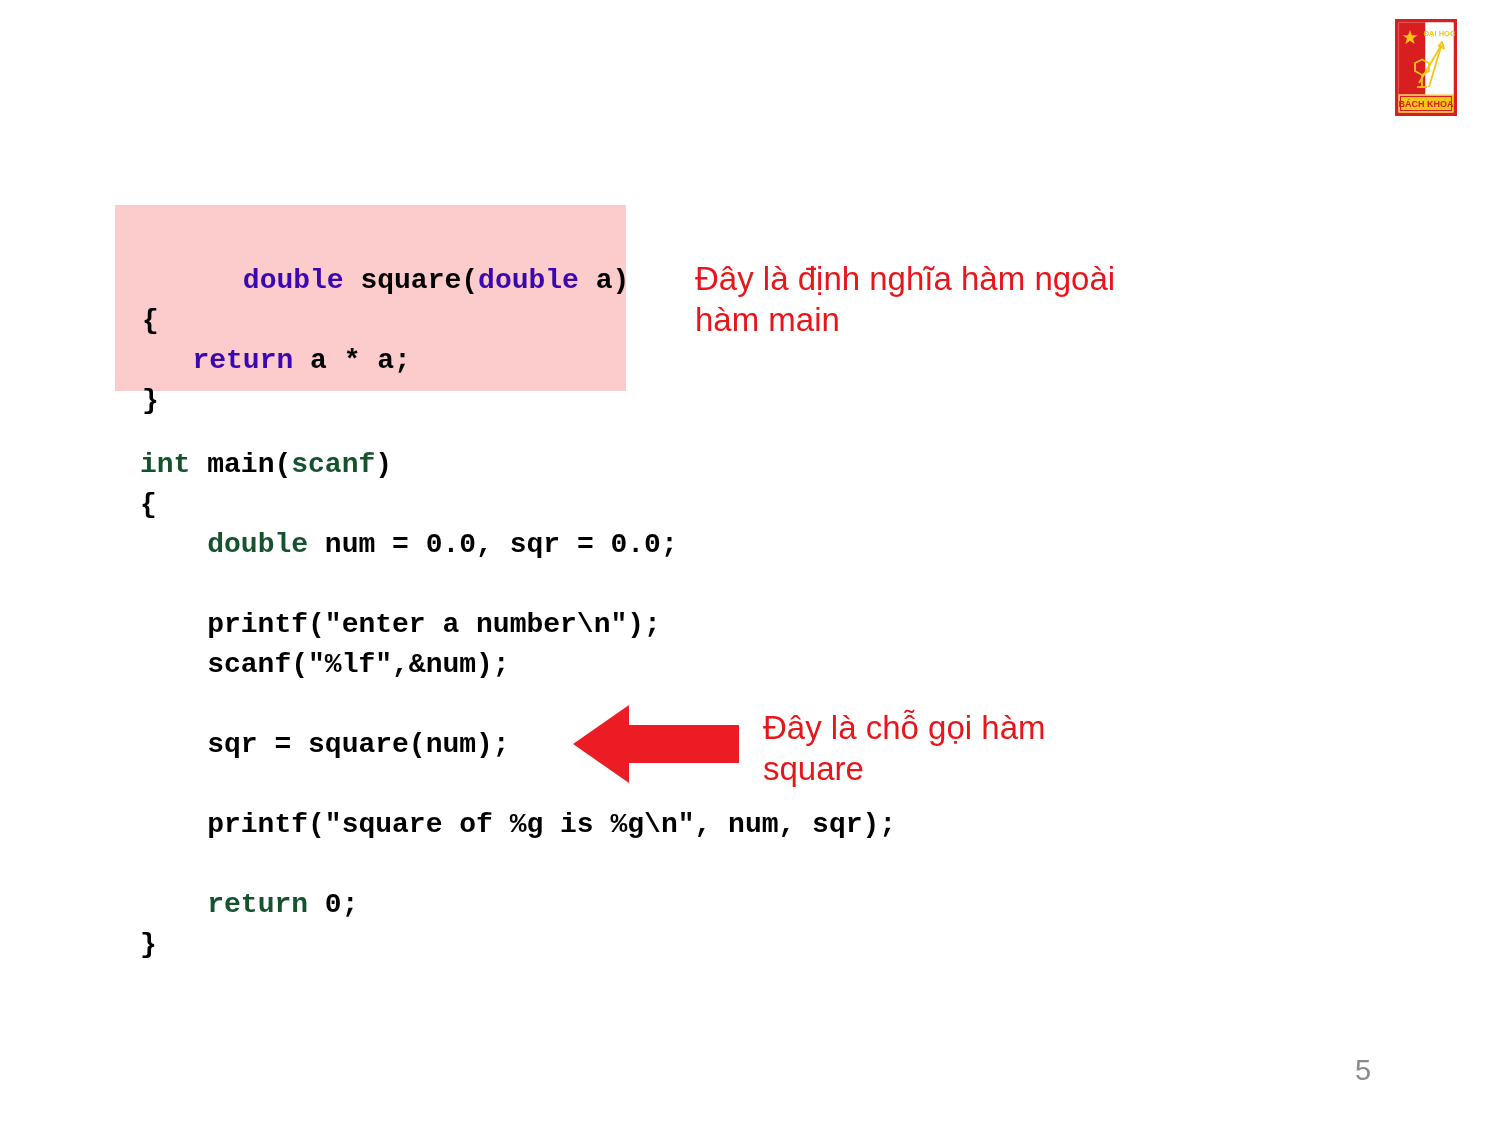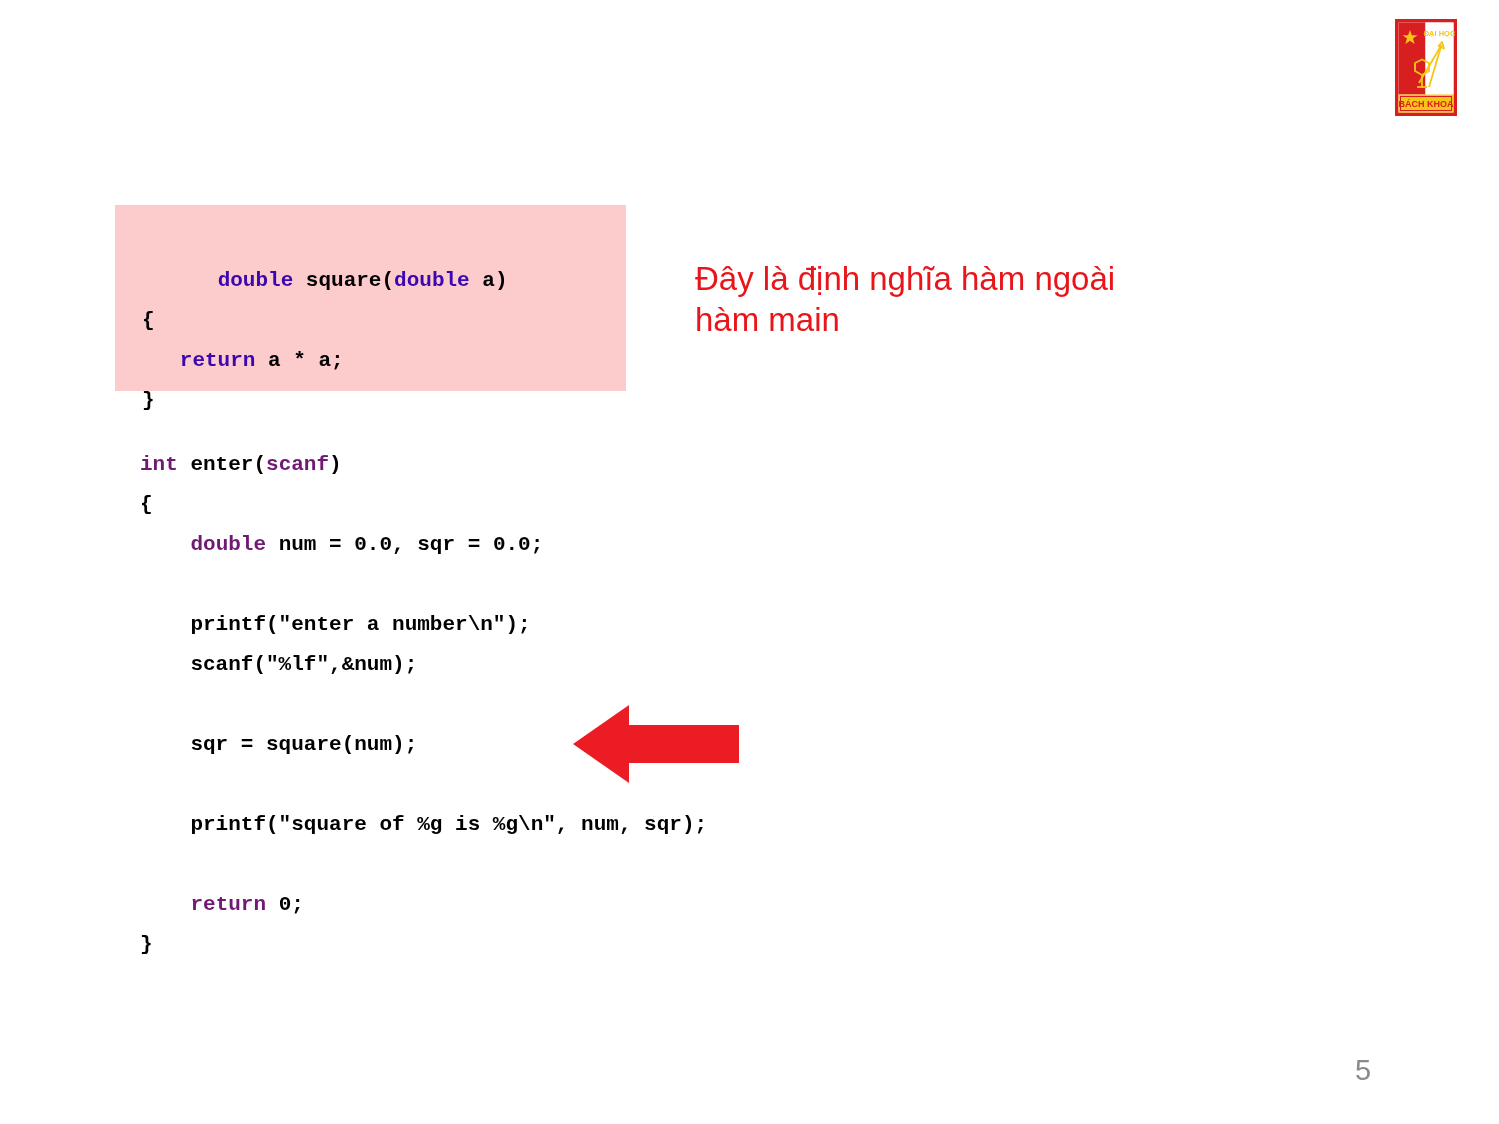--- a/index.html
+++ b/index.html
@@ -55,27 +55,27 @@
   }
   .code-box .code {
     position: absolute;
     left: 27px;
     top: 16px;
   }
 
   
   .code {
     font-family: "Liberation Mono", "DejaVu Sans Mono", monospace;
-    font-size: 21px;
+    font-size: 28px;
     font-weight: bold;
     line-height: 40px;
     color: #000000;
     white-space: pre;
   }
-  .code .kw { color: #701a75; }
+  .code .kw { color: #14532d; }
   .code-box .code .kw { color: #3A07B0; }
   .code .blank { display: block; height: 40px; }
 
   
   .main-code {
     position: absolute;
     left: 140px;
     top: 445px;
   }
 
@@ -151,32 +151,34 @@
       <span class="kw">double</span><span> square(</span><span class="kw">double</span><span> a)</span>
 <span>{</span>
 <span>   </span><span class="kw">return</span><span> a * a;</span>
 <span>}</span>
     </div>
   </div>
 
   <div class="note note-1">Đây là định nghĩa hàm ngoài
 hàm main</div>
 
-  <div class="code main-code"><span class="kw">int</span><span> enter(</span><span class="kw">scanf</span><span>)</span>
+  <div class="code main-code"><span class="kw">int</span><span> main(</span><span class="kw">scanf</span><span>)</span>
 <span>{</span>
 <span>    </span><span class="kw">double</span><span> num = 0.0, sqr = 0.0;</span>
 <span class="blank"></span><span>    printf("enter a number\n");</span>
 <span>    scanf("%lf",&amp;num);</span>
 <span class="blank"></span><span>    sqr = square(num);</span>
 <span class="blank"></span><span>    printf("square of %g is %g\n", num, sqr);</span>
 <span class="blank"></span><span>    </span><span class="kw">return</span><span> 0;</span>
 <span>}</span></div>
 
   <div class="arrow">
     <svg width="166" height="82" viewBox="0 0 166 82" xmlns="http://www.w3.org/2000/svg">
       <polygon points="0,41 56,2 56,22 166,22 166,60 56,60 56,80" fill="#ec1c24"></polygon>
     </svg>
   </div>
 
+  <div class="note note-2">Đây là chỗ gọi hàm
+square</div>
 
   <div class="page-number">5</div>
 
 </div>
 
 </body></html>

